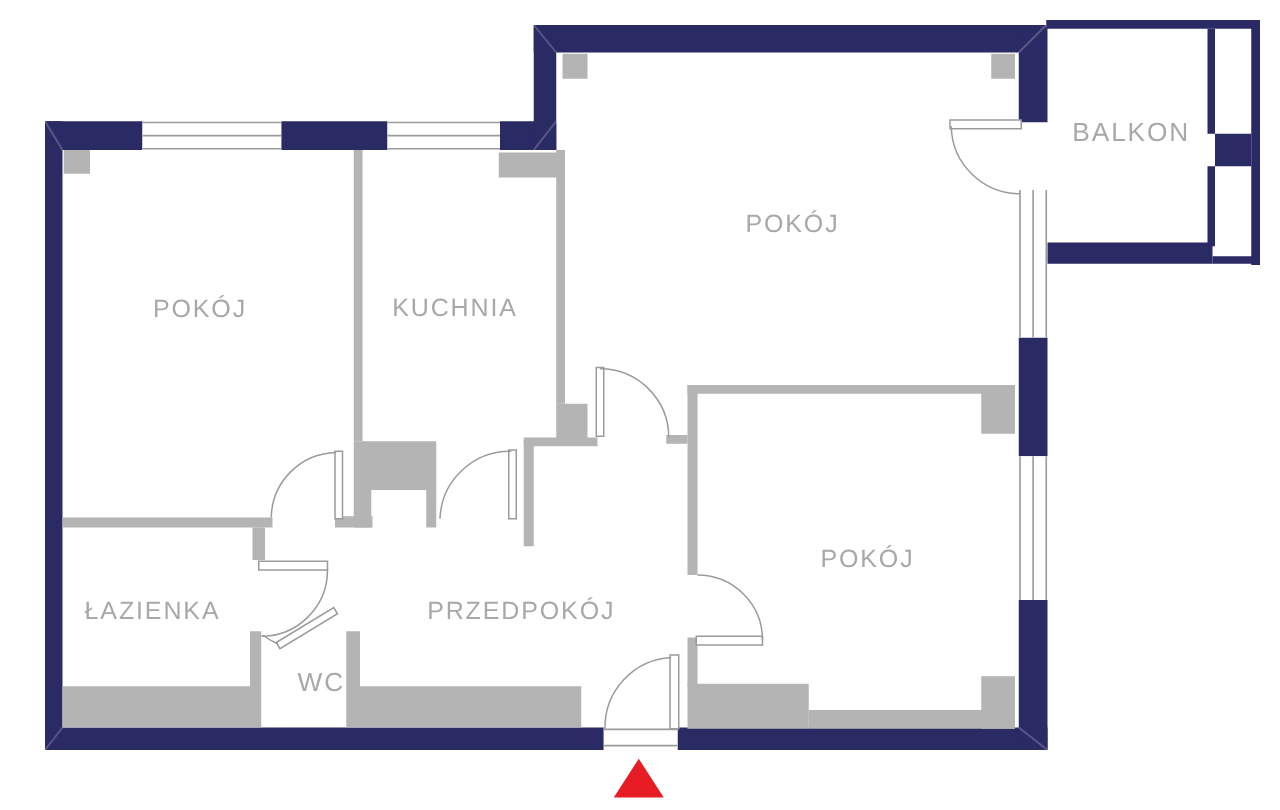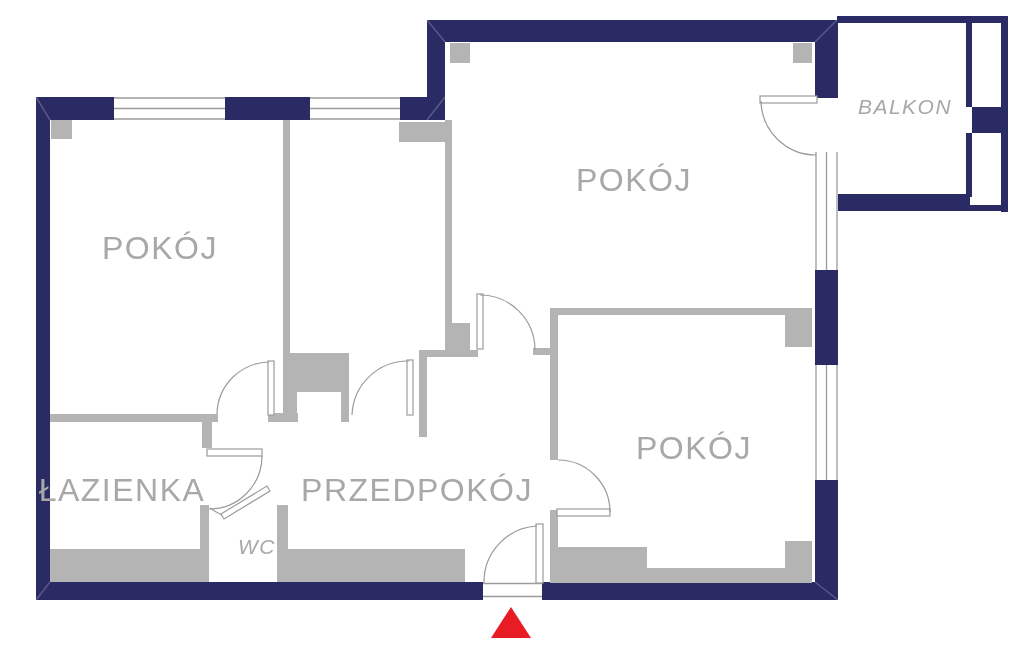--- a/index.html
+++ b/index.html
@@ -11,24 +11,24 @@
   .w{fill:var(--navy,#2a2b64);}
   .g{fill:var(--gray,#b4b4b4);}
   .pane{fill:#ffffff;}
   .ln{stroke:var(--line,#9b9b9b);stroke-width:1.3;fill:none;}
   .arc{stroke:var(--line,#9b9b9b);stroke-width:1.2;fill:none;}
   .leaf{fill:#ffffff;stroke:var(--line,#9b9b9b);stroke-width:1.2;}
   .miter{stroke:rgba(255,255,255,0.22);stroke-width:1.5;}
   .tri{fill:var(--red,#e81c24);}
   .room-label{
     position:absolute;transform:translate(-50%,-50%);
-    color:var(--label,#a8a8a8);font-size:32px;letter-spacing:1.5px;
+    color:var(--label,#a8a8a8);font-size:20px;letter-spacing:1.5px;
     white-space:nowrap;user-select:none;
   }
-  .room-label.small{font-size:21px;font-style:italic;}
+  .room-label.small{font-size:21px;}
 </style>
 </head>
 <body>
 
 <div class="stage">
   <svg class="plan-svg" width="1024" height="648" viewBox="0 0 1024 648">
 
     <g>
       <rect class="w" x="36" y="97" width="14" height="503"></rect>
       <rect class="w" x="36" y="582" width="447" height="18"></rect>
@@ -138,19 +138,20 @@
       <path class="arc" d="M 558 460 A 52 52 0 0 1 610 512"></path>
 
       <rect class="leaf" x="536" y="524" width="7" height="59"></rect>
       <path class="arc" d="M 484 583 A 56 56 0 0 1 537 526"></path>
     </g>
 
     <polygon class="tri" points="511,607 531,638 491,638"></polygon>
   </svg>
 
   <div class="room-label" style="left:160px;top:248px;">POKÓJ</div>
+  <div class="room-label" style="left:364px;top:247px;">KUCHNIA</div>
   <div class="room-label" style="left:634px;top:180px;">POKÓJ</div>
   <div class="room-label small" style="left:905px;top:107px;">BALKON</div>
   <div class="room-label" style="left:694px;top:448px;">POKÓJ</div>
   <div class="room-label" style="left:122px;top:490px;">ŁAZIENKA</div>
   <div class="room-label" style="left:417px;top:490px;">PRZEDPOKÓJ</div>
   <div class="room-label small" style="left:257px;top:547px;">WC</div>
 </div>
 
 </body></html>

